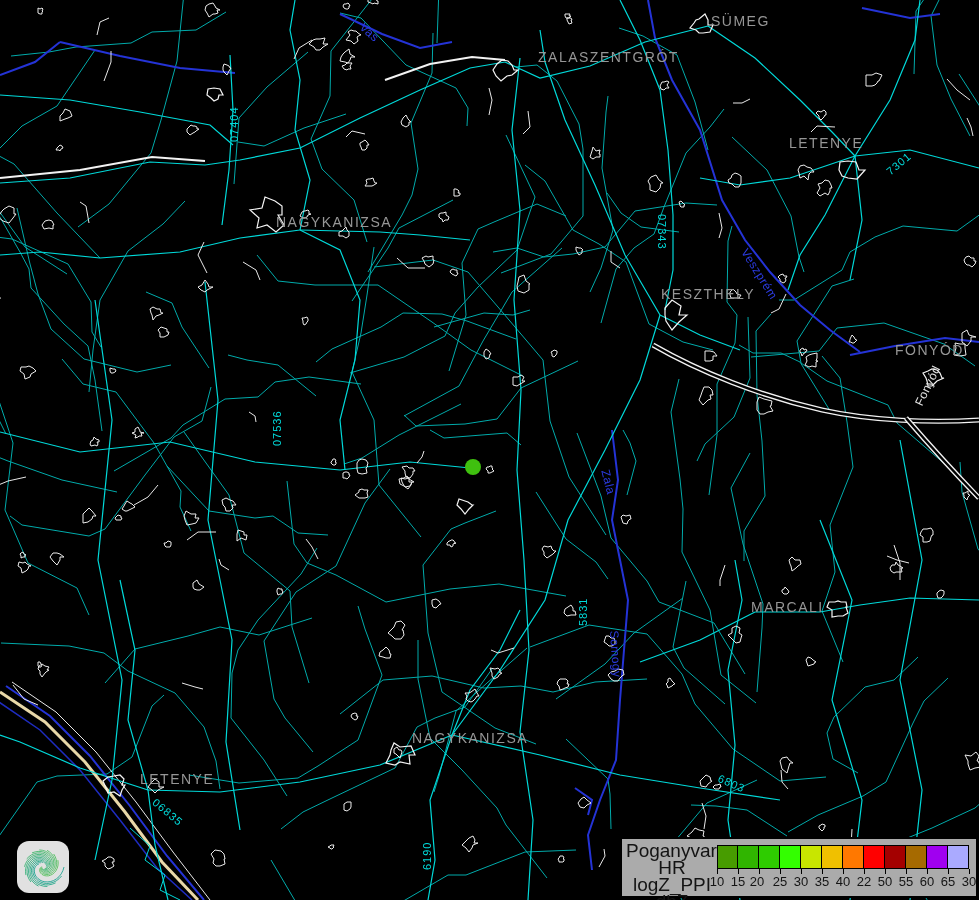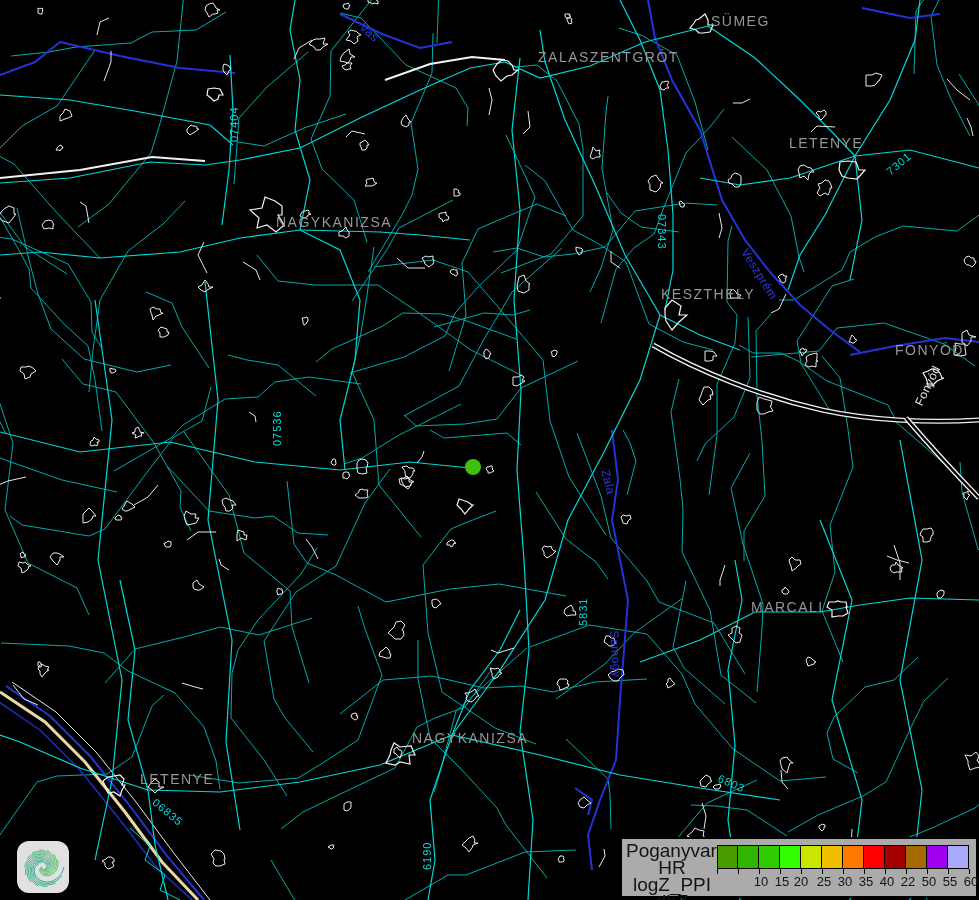--- a/index.html
+++ b/index.html
@@ -15,21 +15,21 @@
   .legend{position:absolute;right:1px;bottom:2px;width:358px;height:61px;background:#ababab;
           border:2px solid #000;box-sizing:border-box;z-index:40;}
   .legend-left{position:absolute;left:4px;top:3px;width:92px;text-align:center;color:#141414;
                font-size:19px;line-height:17px;}
   .swatches{position:absolute;left:95px;top:6px;height:24px;display:flex;}
   .swatch{width:21px;height:24px;border:1px solid #000;border-left:none;box-sizing:border-box;}
   .swatch:first-child{border-left:1px solid #000;}
   .tickrow{position:absolute;left:95px;top:30px;width:253px;height:6px;}
   .tick{position:absolute;top:0;width:1px;height:5px;background:#000;}
   .numrow{position:absolute;left:95px;top:35px;width:253px;height:16px;color:#141414;font-size:13px;}
-  .num{position:absolute;transform:translateX(-50%);margin-left:44px;}
+  .num{position:absolute;transform:translateX(-50%);}
   .logo{position:absolute;left:17px;bottom:7px;width:52px;height:52px;
         background:rgba(242,242,242,.93);border-radius:12px;z-index:40;}
   .logo svg{position:absolute;left:0;top:0;}
 </style>
 </head>
 <body>
 
 <div id="stage">
 
   <svg id="map-svg" width="979" height="900" viewBox="0 0 979 900">

